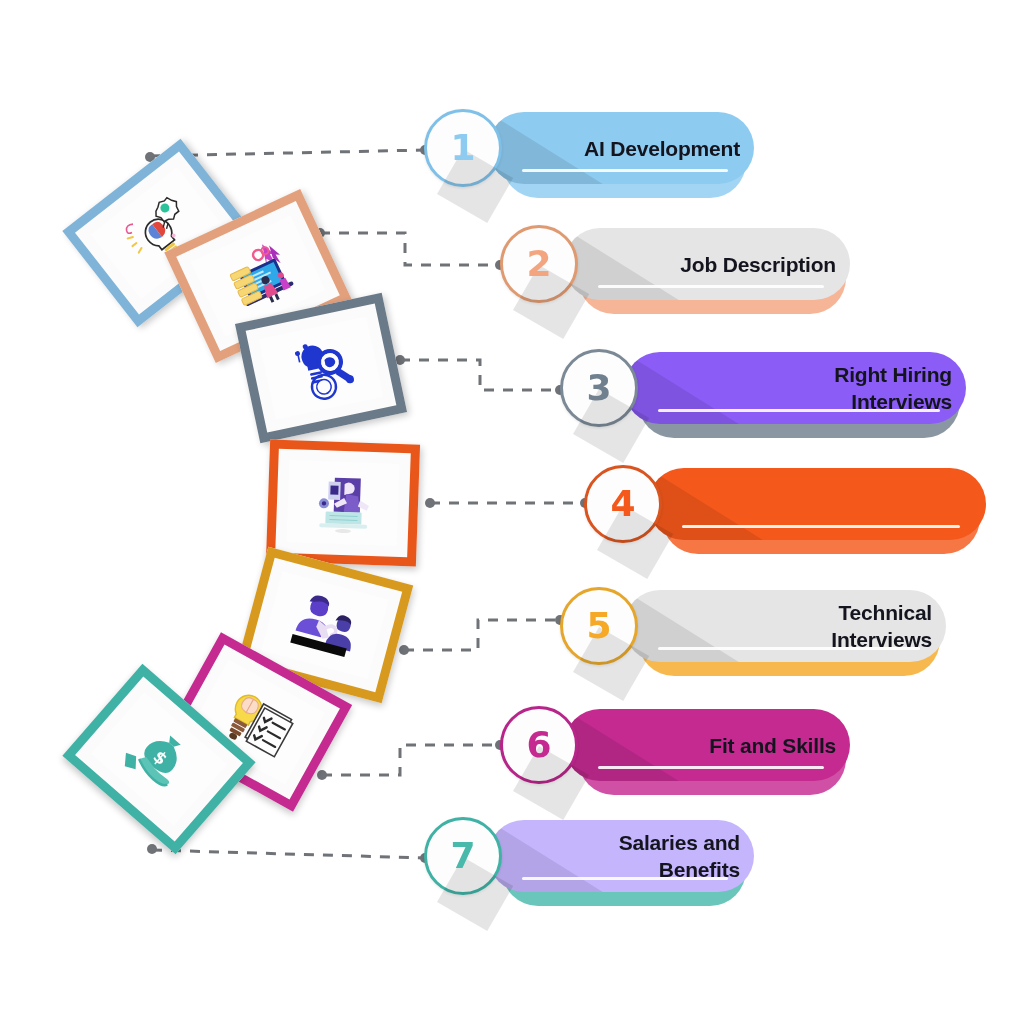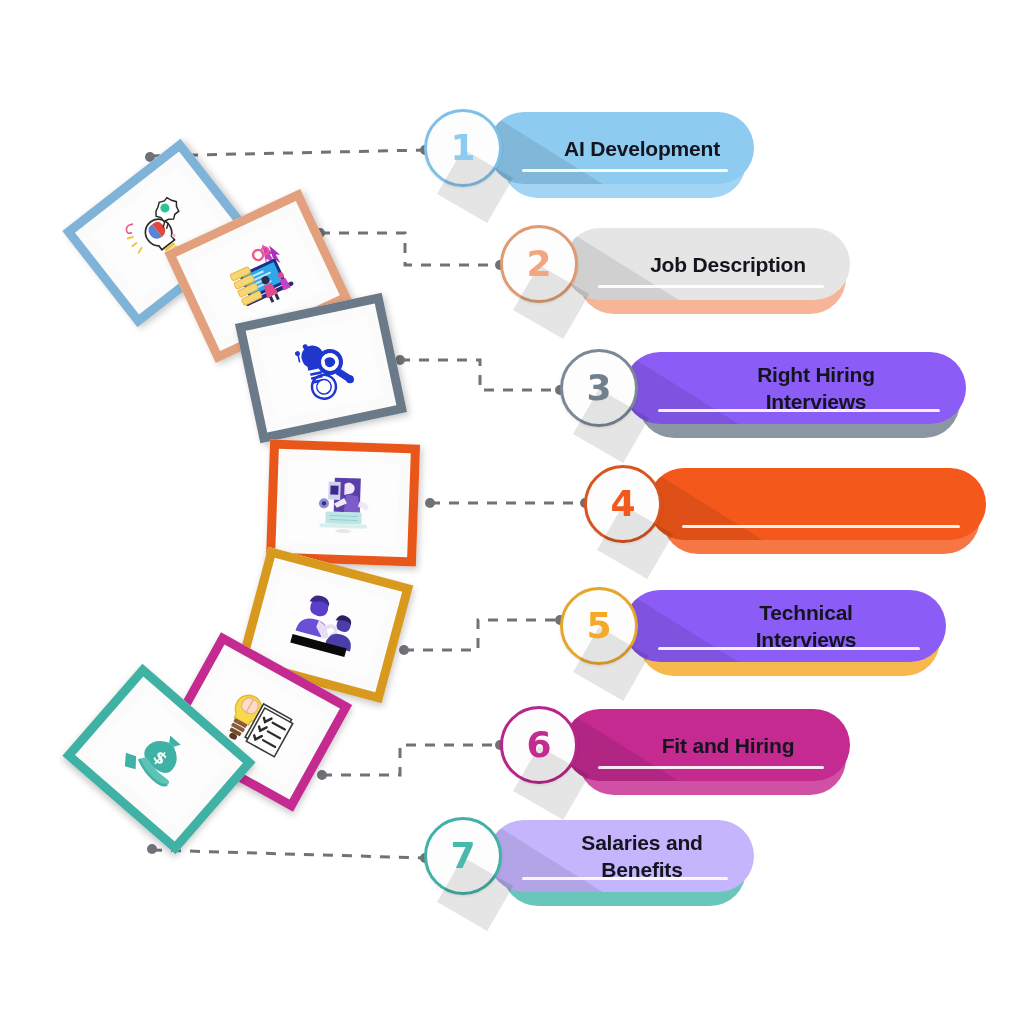--- a/index.html
+++ b/index.html
@@ -43,21 +43,21 @@
     position:absolute;display:block;left:-10px;top:-6px;
     width:260px;height:150px;background:rgba(0,0,0,.09);
     transform:rotate(32deg);transform-origin:left top;
   }
   .bar .underline{
     position:absolute;left:34px;right:26px;bottom:12px;height:3px;
     background:rgba(255,255,255,.9);border-radius:2px;
   }
   .bar .txt{
     position:relative;z-index:3;
-    width:100%;text-align:center;padding-left:56px;padding-right:14px;
+    width:100%;text-align:right;padding-left:56px;padding-right:14px;
     box-sizing:border-box;
     font-weight:bold;font-size:21px;line-height:27px;color:#14141e;
     letter-spacing:-.2px;
   }
   .bar .txt span{display:block;}
 
   
   .plate{
     position:absolute;left:78px;top:14px;height:72px;border-radius:40px;
     opacity:.82;
@@ -354,21 +354,21 @@
       <div class="underline"></div>
     </div>
     <div class="circle" style="border-color:#d9541f;">
       <div class="numshade"></div>
       <div class="num" style="color:#f4581b;">4</div>
     </div>
   </div>
 
   <div class="row" style="left:560px;top:590px;width:360px;">
     <div class="plate" style="width:302px;background:#f5a927;"></div>
-    <div class="bar" style="width:322px;background:#8b5cf6;">
+    <div class="bar" style="width:322px;background:#e5e5e5;">
       <div class="shade">
           <i></i>
         </div>
       <div class="underline"></div>
       <div class="txt">
         <span>Technical</span>
         <span>Interviews</span>
       </div>
     </div>
     <div class="circle" style="border-color:#e6a62c;">
@@ -378,21 +378,21 @@
   </div>
 
   <div class="row" style="left:500px;top:709px;width:360px;">
     <div class="plate" style="width:268px;background:#c42a90;"></div>
     <div class="bar" style="width:286px;background:#c42a90;">
       <div class="shade">
           <i></i>
         </div>
       <div class="underline"></div>
       <div class="txt">
-        <span>Fit and Hiring</span>
+        <span>Fit and Skills</span>
       </div>
     </div>
     <div class="circle" style="border-color:#b8258a;">
       <div class="numshade"></div>
       <div class="num" style="color:#c42a90;">6</div>
     </div>
   </div>
 
   <div class="row" style="left:424px;top:820px;width:340px;">
     <div class="plate" style="width:244px;background:#49b9ac;"></div>

